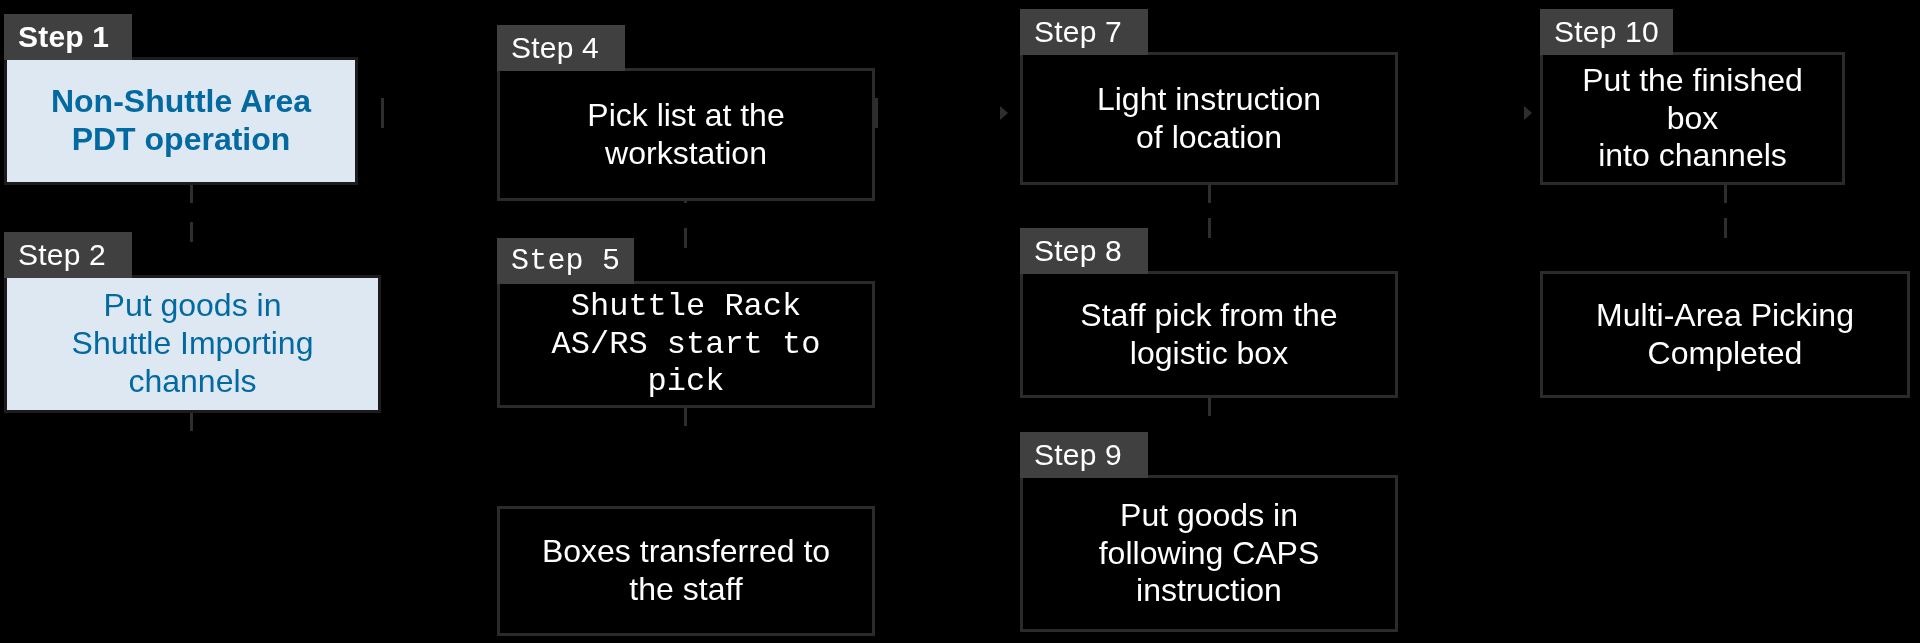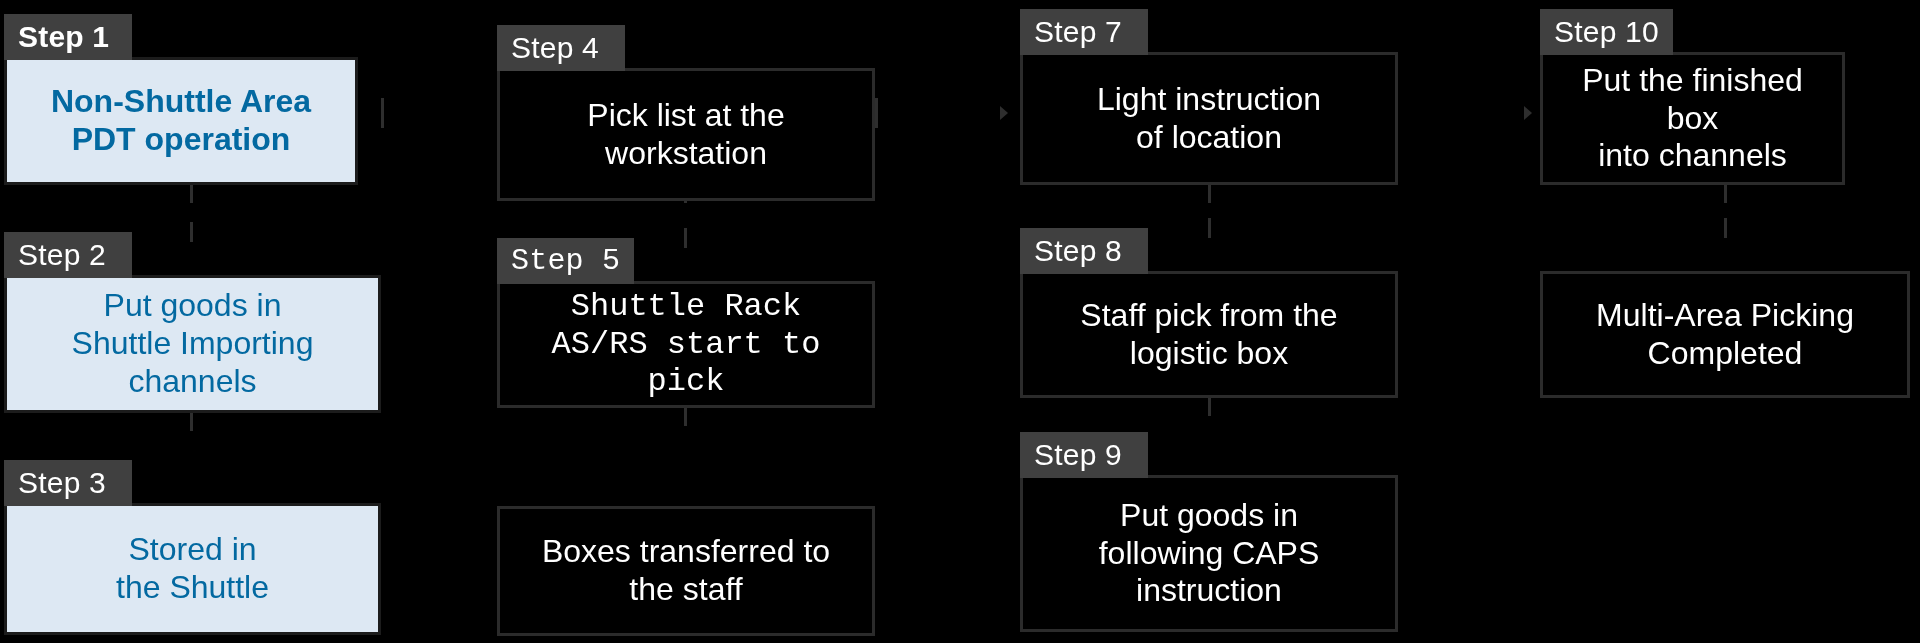--- a/index.html
+++ b/index.html
@@ -120,27 +120,20 @@
 
   <div class="card filled" style="left:4px; top:232px; width:377px; height:181px;">
     <div class="card-tab">Step 2</div>
     <div class="card-body">
       <div class="card-text">Put goods in
 Shuttle Importing
 channels</div>
     </div>
   </div>
 
-  <div class="card filled" style="left:4px; top:460px; width:377px; height:175px;">
-    <div class="card-tab">Step 3</div>
-    <div class="card-body">
-      <div class="card-text">Stored in
-the Shuttle</div>
-    </div>
-  </div>
 
   <div class="card dark" style="left:497px; top:25px; width:378px; height:176px;">
     <div class="card-tab">Step 4</div>
     <div class="card-body">
       <div class="card-text">Pick list at the
 workstation</div>
     </div>
   </div>
 
   <div class="card dark" style="left:497px; top:238px; width:378px; height:170px;font-family:Liberation Mono, monospace;">

